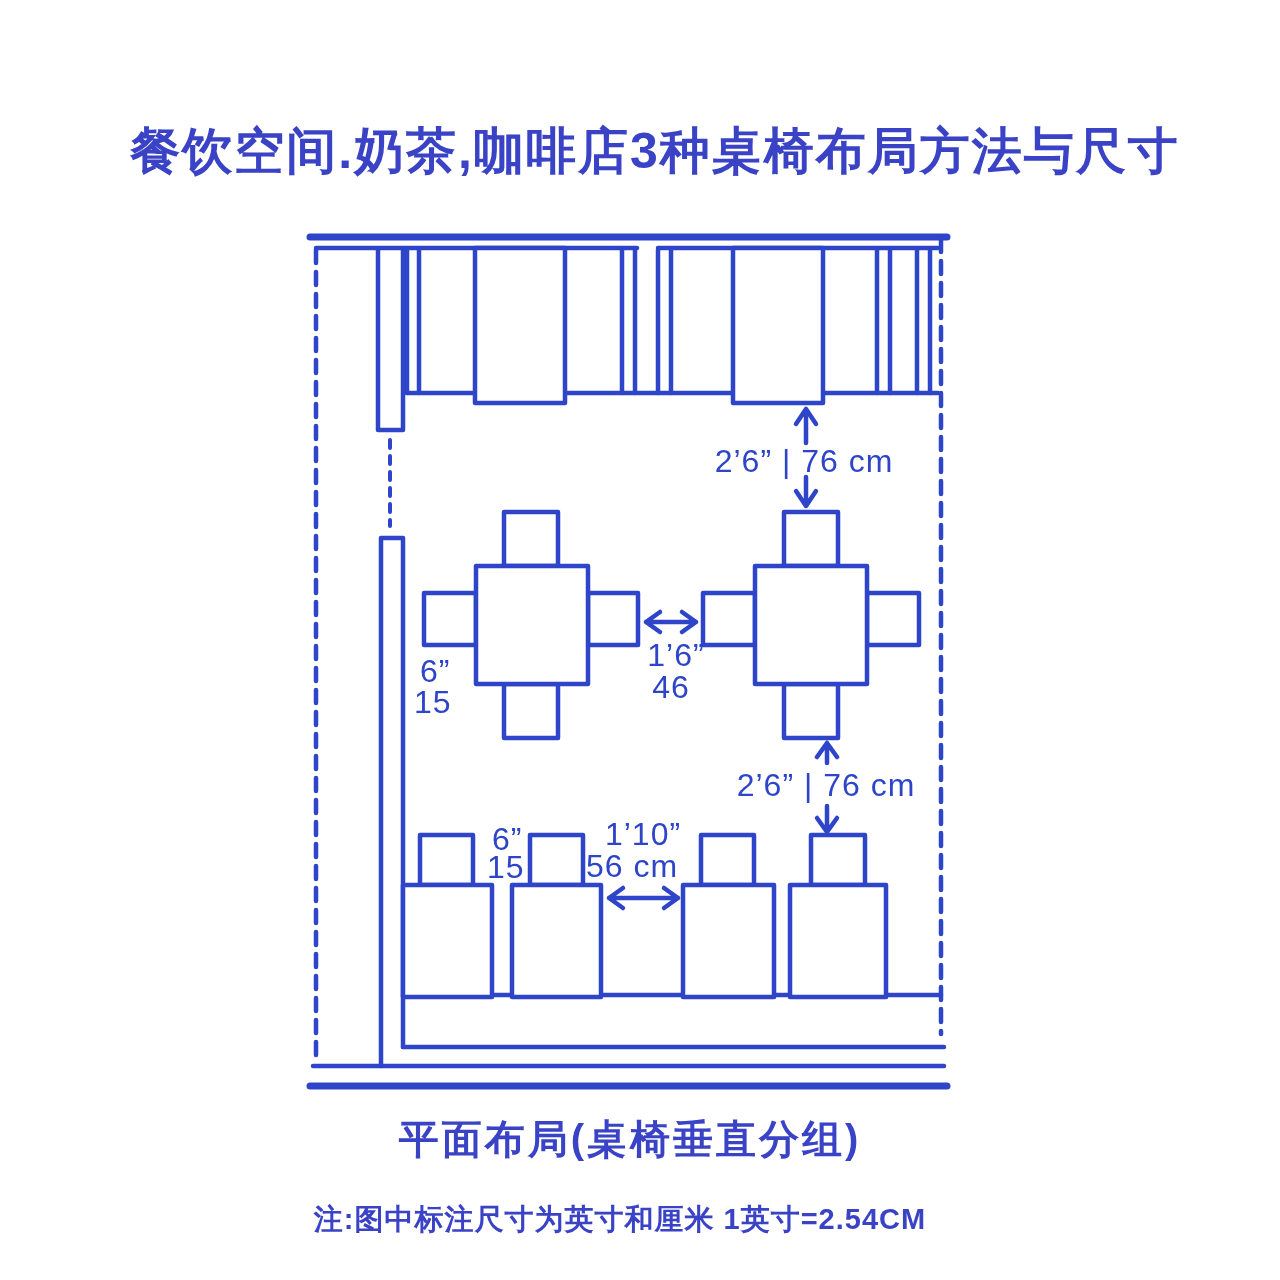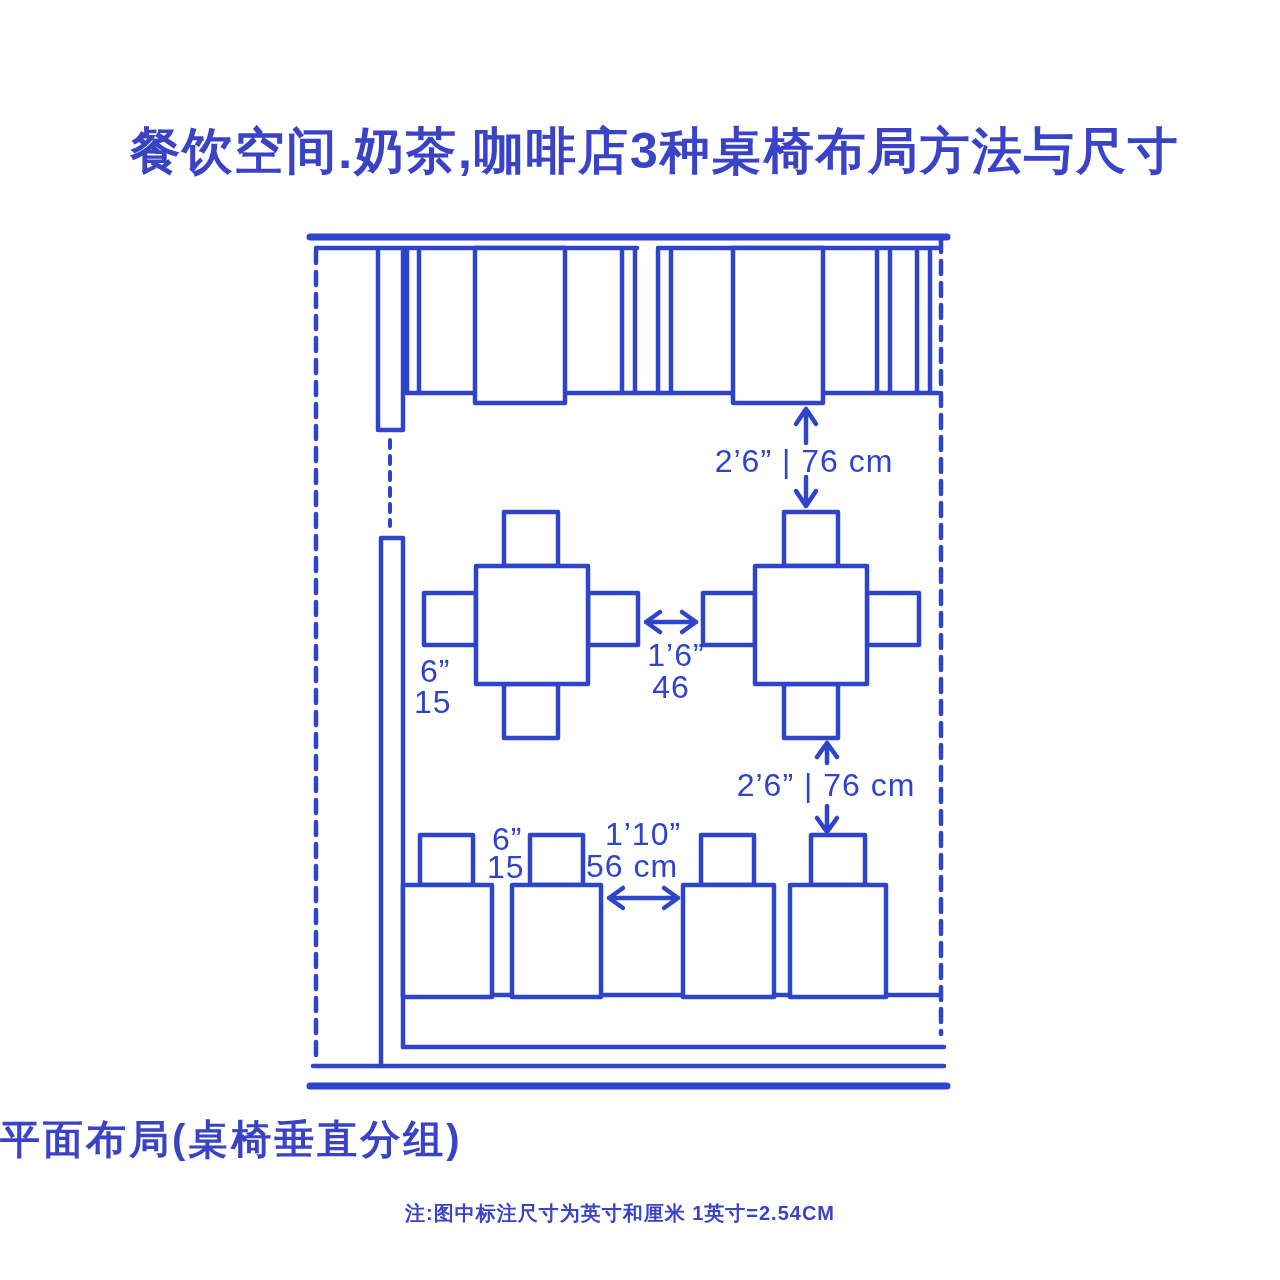--- a/index.html
+++ b/index.html
@@ -11,27 +11,27 @@
   }
   .title {
     position:absolute; left:0; top:118px; width:1280px;
     text-align:center; color:var(--title-ink);
     font-size:50px; font-weight:bold; letter-spacing:2px;
     white-space:nowrap;
     margin-left:15px;
   }
   .caption {
     position:absolute; left:0; top:1112px; width:1260px;
-    color:var(--title-ink);
+    text-align:center; color:var(--title-ink);
     font-size:40px; font-weight:bold; letter-spacing:3px;
   }
   .note {
     position:absolute; left:0; top:1200px; width:1240px;
     text-align:center; color:var(--title-ink);
-    font-size:20px; font-weight:bold; letter-spacing:1px;
+    font-size:29px; font-weight:bold; letter-spacing:1px;
   }
   svg.plan { position:absolute; left:0; top:0; }
   .plan line, .plan path, .plan rect {
     stroke:var(--ink); stroke-width:4.5; fill:none;
     stroke-linecap:round; stroke-linejoin:round;
   }
   .plan .thick { stroke-width:7; }
   .plan .furn { fill:var(--bg); }
   .plan .dashed { stroke-dasharray:13 9; }
   .plan .dashed-small { stroke-dasharray:8 8; stroke-width:4; }

